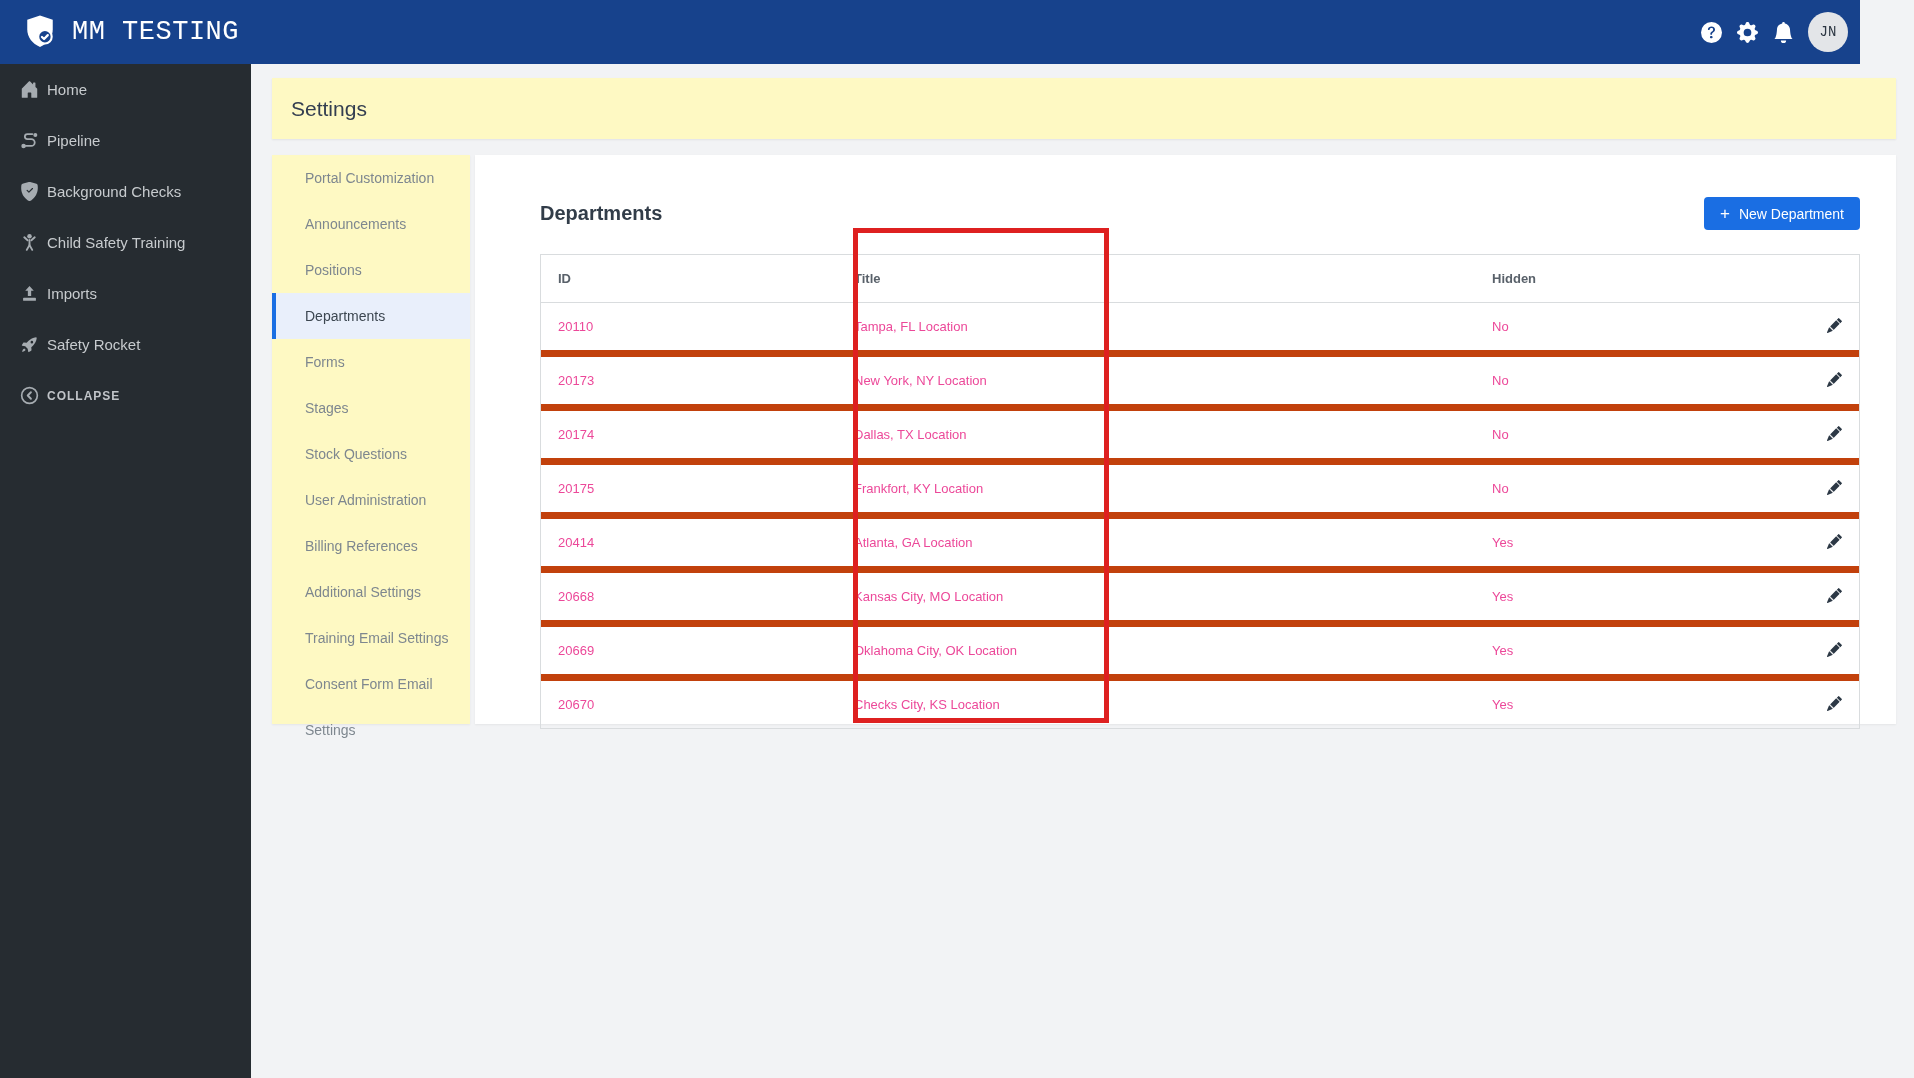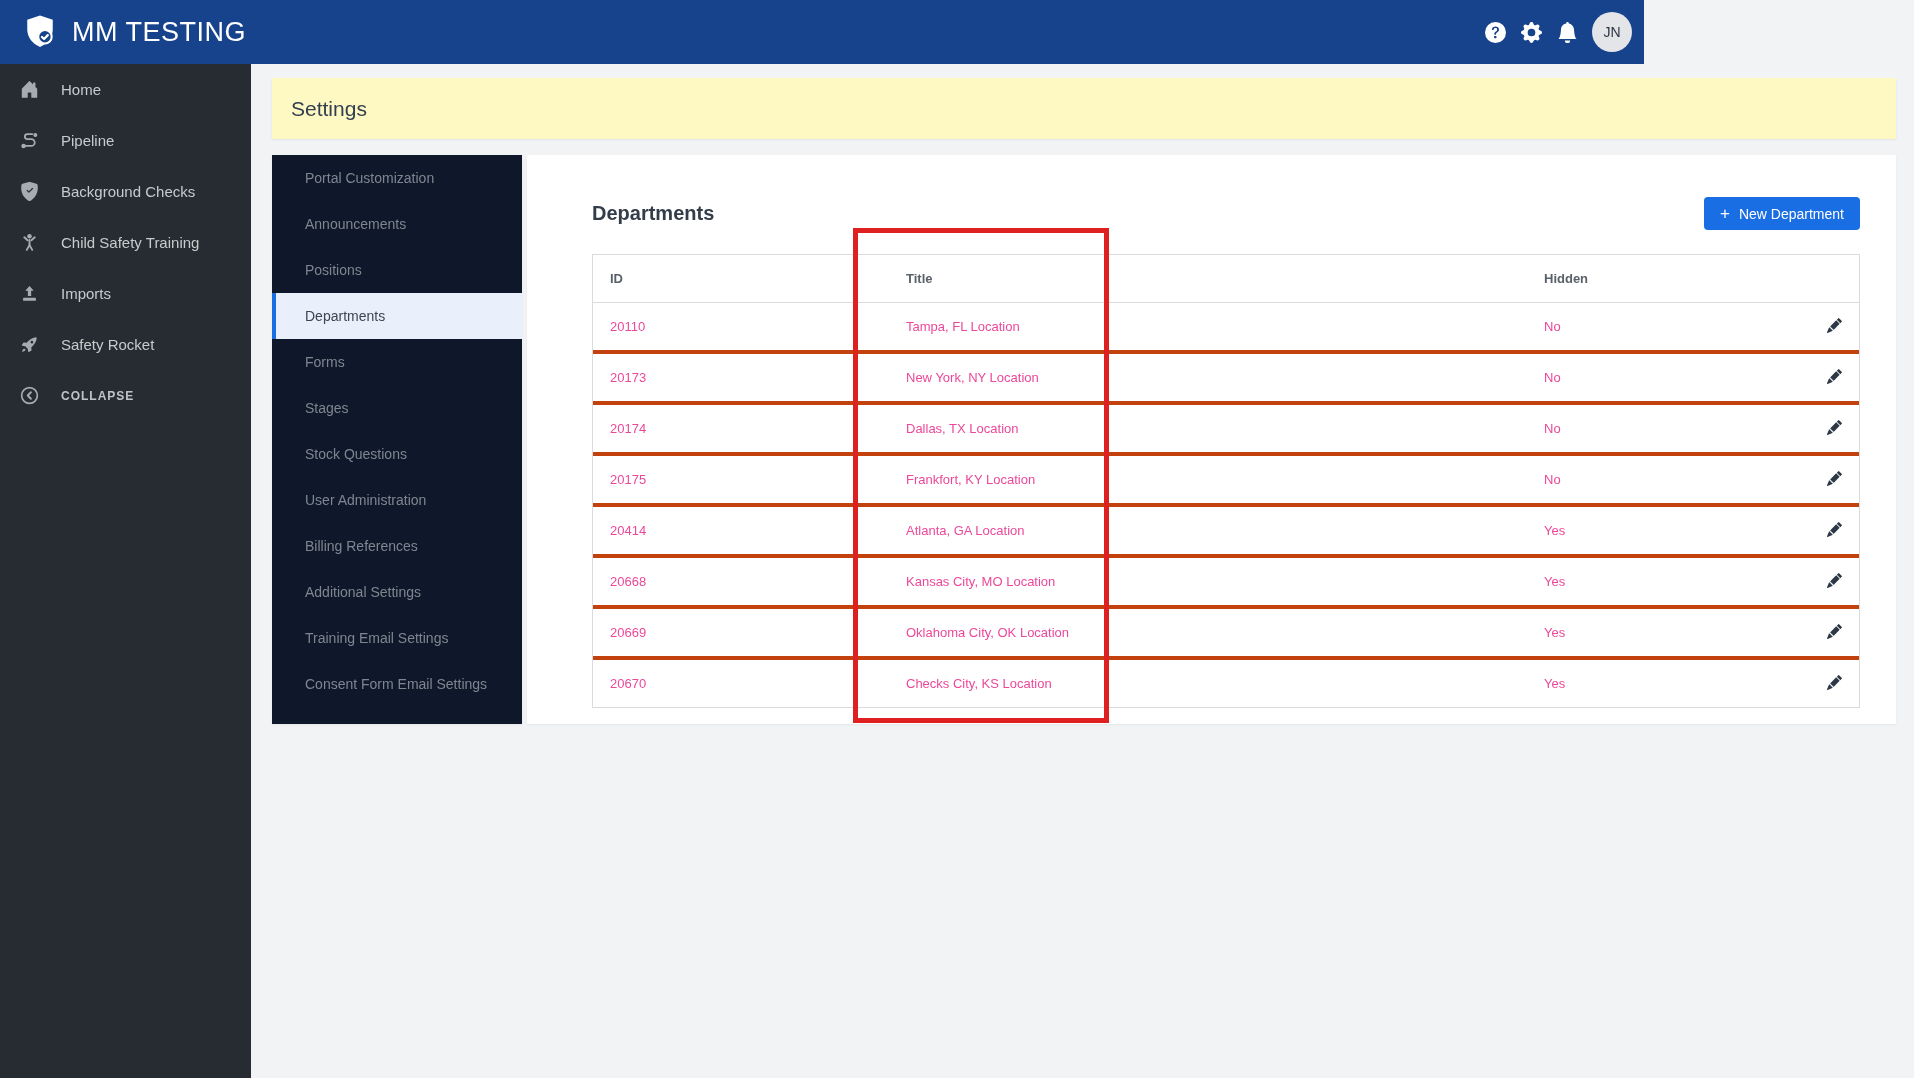--- a/index.html
+++ b/index.html
@@ -2,60 +2,60 @@
 <html><head>
 <meta charset="utf-8">
 <style>
   html,body{margin:0;padding:0;}
   body{
     width:1914px;height:1078px;position:relative;overflow:hidden;
     background:#f2f3f5;font-family:"Liberation Sans",sans-serif;
     -webkit-font-smoothing:antialiased;
   }
   
-  .navbar{position:absolute;left:0;top:0;width:1644px;height:64px;background:#17428c;
-    display:flex;align-items:center;justify-content:space-between;z-index:5;}
+  .navbar{position:absolute;left:0;top:0;width:1860px;height:64px;background:#17428c;
+    display:flex;align-items:center;justify-content:space-between;z-index:5;font-family:Liberation Mono, monospace;}
   .brand{display:flex;align-items:center;gap:14px;padding-left:22px;}
   .brand-logo{width:36px;height:36px;}
   .brand-name{color:#fff;font-size:27px;font-weight:500;letter-spacing:.5px;}
   .nav-right{display:flex;align-items:center;gap:14px;padding-right:12px;}
   .nav-icon-btn{width:22px;height:22px;color:#fff;cursor:pointer;display:flex;align-items:center;justify-content:center;}
   .nav-icon-btn svg{width:21px;height:21px;}
   .avatar{width:40px;height:40px;border-radius:50%;background:#e3e5e8;color:#2c3642;
     display:flex;align-items:center;justify-content:center;font-size:14px;font-weight:500;cursor:pointer;}
   
   .sidebar{position:absolute;left:0;top:64px;width:251px;height:1014px;background:#262c31;}
-  .side-item{height:51px;display:flex;align-items:center;gap:22px;padding-left:19px;cursor:pointer;}
+  .side-item{height:51px;display:flex;align-items:center;gap:8px;padding-left:19px;cursor:pointer;}
   .side-item .icn{width:20px;height:20px;color:#a6acb1;flex:0 0 auto;display:flex;align-items:center;justify-content:center;}
   .side-item .icn svg{width:19px;height:19px;}
   .side-item .lbl{color:#c7cbce;font-size:15px;}
   .side-item.collapse .lbl{font-size:12px;font-weight:700;letter-spacing:1px;color:#c0c4c8;}
   
   .main{position:absolute;left:251px;top:64px;width:1663px;height:1014px;padding:0;}
   .settings-card{position:absolute;left:21px;top:14px;width:1624px;height:61px;background:#fef9c3;
     box-shadow:0 1px 2px rgba(0,0,0,.07);display:flex;align-items:center;}
   .settings-title{font-size:21px;font-weight:500;color:#333e50;padding-left:19px;}
   .panels{position:absolute;left:21px;top:91px;width:1624px;height:569px;display:flex;}
-  .subnav{width:250px;background:#0f172a;box-shadow:0 1px 2px rgba(0,0,0,.06);}
+  .subnav{width:198px;background:#fef9c3;box-shadow:0 1px 2px rgba(0,0,0,.06);}
   .subnav-item{height:46px;line-height:46px;padding-left:33px;font-size:14px;color:#7e878f;cursor:pointer;}
   .subnav-item.active{background:#e9effb;color:#3c4650;border-left:4px solid #1a6ee3;padding-left:29px;}
   .content{flex:1;margin-left:5px;background:#fff;box-shadow:0 1px 2px rgba(0,0,0,.06);
     padding:42px 36px 0 65px;box-sizing:border-box;}
   .content-head{display:flex;align-items:center;justify-content:space-between;height:33px;}
   .content-title{font-size:20px;font-weight:700;color:#323d49;}
   .btn-new{display:flex;align-items:center;gap:9px;background:#1a6ee3;color:#fff;border:none;
     border-radius:4px;height:33px;padding:0 16px;font-size:14px;font-family:"Liberation Sans",sans-serif;cursor:pointer;}
   .btn-new .plus{font-size:17px;font-weight:400;line-height:1;}
   .table-wrap{margin-top:24px;border:1px solid #d9dcde;}
   table{width:100%;border-collapse:collapse;table-layout:fixed;}
   col.c-id{width:296px;}col.c-title{width:638px;}col.c-hidden{width:261px;}col.c-act{width:auto;}
   th{height:47px;text-align:left;font-size:13px;font-weight:700;color:#59616a;padding:0 0 0 17px;
     border-bottom:1px solid #d9dcde;}
   td{height:47px;font-size:13px;color:#ec4899;padding:0 0 0 17px;}
-  tbody tr + tr td{border-top:4px solid #c2410c;}
+  tbody tr + tr td{border-top:7px solid #c2410c;}
   td.act{text-align:right;padding-right:16px;}
   .edit-btn{display:inline-flex;width:16px;height:16px;color:#2c3845;cursor:pointer;}
   .edit-btn svg{width:15px;height:15px;}
   
   .annotation{position:absolute;left:853px;top:228px;width:256px;height:495px;
     border:5px solid #de2020;box-sizing:border-box;z-index:9;pointer-events:none;}
 </style>
 </head>
 <body>
 

